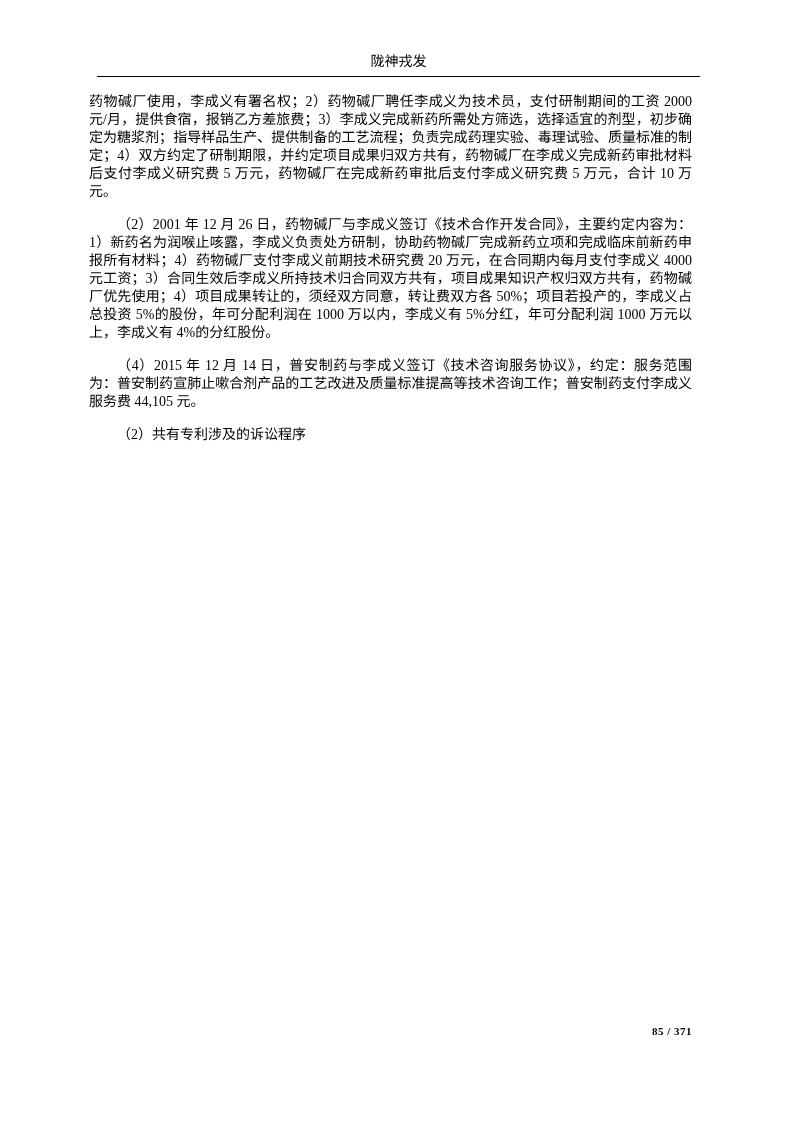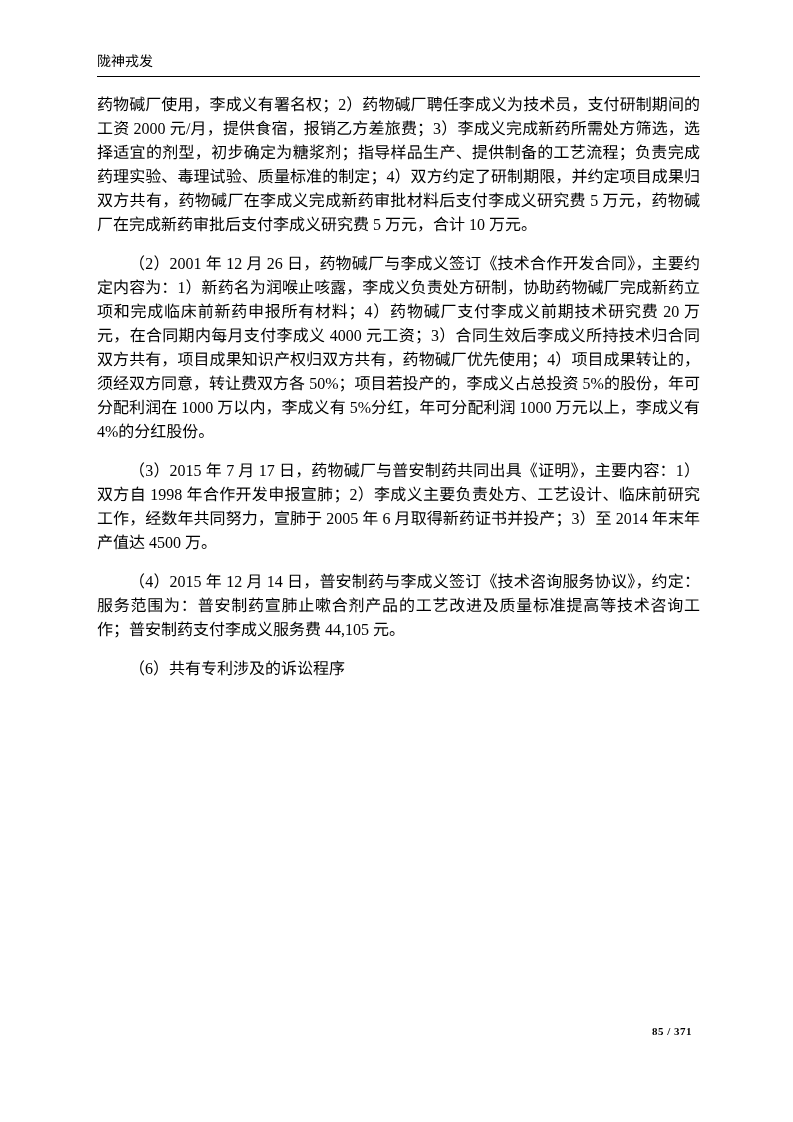--- a/index.html
+++ b/index.html
@@ -15,35 +15,35 @@
     height: 1122px;
     background: #ffffff;
     overflow: hidden;
   }
   .page-header {
     position: absolute;
     left: 97px;
     width: 603px;
     top: 53px;
     display: flex;
-    justify-content: flex-start;
+    justify-content: center;
     align-items: flex-end;
     border-bottom: 1.5px solid #000;
     padding-bottom: 5px;
     font-size: 14px;
     line-height: 18px;
     white-space: nowrap;
   }
   .doc-body {
     position: absolute;
-    left: 97px;
+    left: 89px;
     width: 603px;
     top: 93px;
-    font-size: 16px;
-    line-height: 24px;
+    font-size: 14px;
+    line-height: 18px;
     text-align: justify;
     text-justify: inter-character;
   }
   .doc-body p {
     margin: 0 0 15px 0;
     text-indent: 2em;
   }
   .doc-body p.continuation {
     text-indent: 0;
   }
@@ -64,22 +64,21 @@
 
 <div class="page">
 
   <div class="page-header">
     <span>陇神戎发</span>
   </div>
 
   <div class="doc-body">
     <p class="continuation">药物碱厂使用，李成义有署名权；2）药物碱厂聘任李成义为技术员，支付研制期间的工资 2000 元/月，提供食宿，报销乙方差旅费；3）李成义完成新药所需处方筛选，选择适宜的剂型，初步确定为糖浆剂；指导样品生产、提供制备的工艺流程；负责完成药理实验、毒理试验、质量标准的制定；4）双方约定了研制期限，并约定项目成果归双方共有，药物碱厂在李成义完成新药审批材料后支付李成义研究费 5 万元，药物碱厂在完成新药审批后支付李成义研究费 5 万元，合计 10 万元。</p>
     <p>（2）2001 年 12 月 26 日，药物碱厂与李成义签订《技术合作开发合同》，主要约定内容为：1）新药名为润喉止咳露，李成义负责处方研制，协助药物碱厂完成新药立项和完成临床前新药申报所有材料；4）药物碱厂支付李成义前期技术研究费 20 万元，在合同期内每月支付李成义 4000 元工资；3）合同生效后李成义所持技术归合同双方共有，项目成果知识产权归双方共有，药物碱厂优先使用；4）项目成果转让的，须经双方同意，转让费双方各 50%；项目若投产的，李成义占总投资 5%的股份，年可分配利润在 1000 万以内，李成义有 5%分红，年可分配利润 1000 万元以上，李成义有 4%的分红股份。</p>
-    <p>（3）2015 年 7 月 17 日，药物碱厂与普安制药共同出具《证明》，主要内容：1）双方自 1998 年合作开发申报宣肺；2）李成义主要负责处方、工艺设计、临床前研究工作，经数年共同努力，宣肺于 2005 年 6 月取得新药证书并投产；3）至 2014 年末年产值达 4500 万。</p>
     <p>（4）2015 年 12 月 14 日，普安制药与李成义签订《技术咨询服务协议》，约定：服务范围为：普安制药宣肺止嗽合剂产品的工艺改进及质量标准提高等技术咨询工作；普安制药支付李成义服务费 44,105 元。</p>
-    <p class="heading-line">（6）共有专利涉及的诉讼程序</p>
+    <p class="heading-line">（2）共有专利涉及的诉讼程序</p>
   </div>
 
   <div class="page-footer">
     <span>85 / 371</span>
   </div>
 
 </div>
 
 </body></html>

